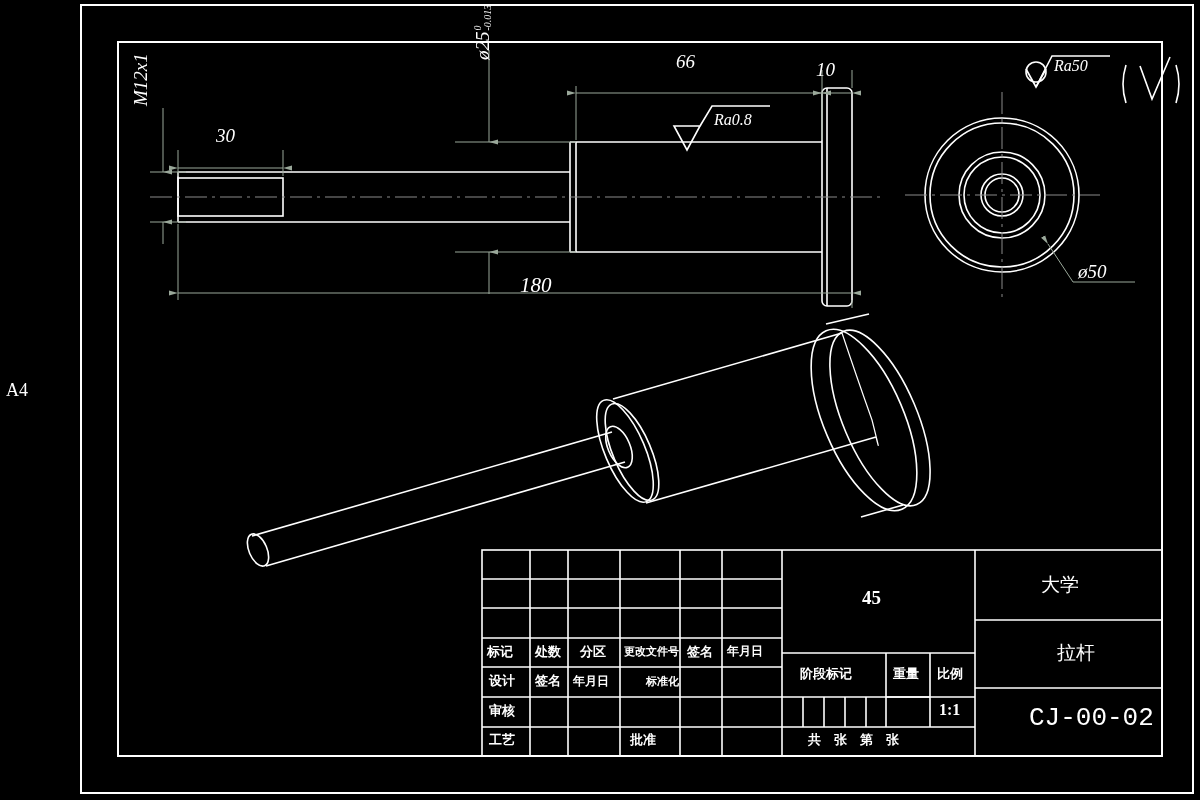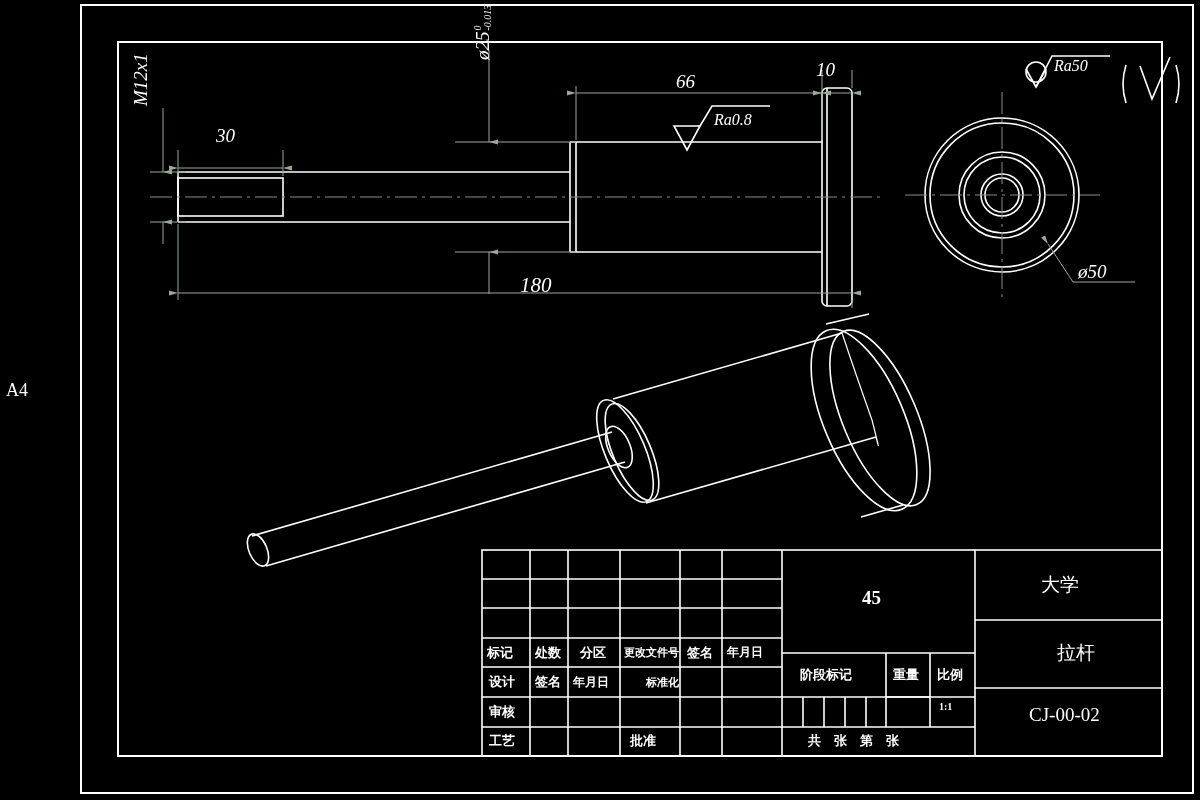--- a/index.html
+++ b/index.html
@@ -22,22 +22,22 @@
   }
   .txt {
     position: absolute;
     color: #ffffff;
     white-space: nowrap;
     line-height: 1;
     user-select: none;
   }
   .cn { font-family: "DejaVu Sans", sans-serif; font-weight: normal; }
   .dim { font-family: "Liberation Serif", serif; font-style: italic; font-size: 19px; }
-  .tbtxt { font-family: Liberation Sans, sans-serif; font-weight: bold; font-size: 13px; }
-  .tbnum { font-family: "Liberation Serif", serif; font-size: 10px; }
+  .tbtxt { font-family: Liberation Mono, monospace; font-weight: bold; font-size: 13px; }
+  .tbnum { font-family: "Liberation Serif", serif; font-size: 16px; }
   .techline { font-family: "DejaVu Sans", sans-serif; font-weight: bold; font-size: 17px; }
 </style>
 </head>
 <body>
 
 <div id="root">
 
   <svg class="layer" viewBox="0 0 1200 800">
     <defs>
       <marker id="arrL" markerWidth="10" markerHeight="8" refX="9" refY="4" orient="auto">
@@ -225,21 +225,21 @@
     <div style="display:flex; align-items:center; gap:1px;">
       <span class="dim" style="color:#ffffff;">ø25</span>
       <span style="display:inline-flex; flex-direction:column; font-size:10px; line-height:1.05;
                    font-family:'Liberation Serif',serif; font-style:italic; color:#ffffff;">
         <span>0</span>
         <span>-0.013</span>
       </span>
     </div>
   </div>
 
-  <div class="txt dim" style="left:676px; top:72px;text-align:center;">66</div>
+  <div class="txt dim" style="left:676px; top:52px;text-align:center;">66</div>
 
   <div class="txt dim" style="left:816px; top:60px;">10</div>
 
   <div class="txt dim" style="left:496px; top:275px; font-size:21px;margin-left:24px;">180</div>
 
   <div class="txt dim" style="left:1078px; top:262px;">ø50</div>
 
   <div class="txt dim" style="left:714px; top:112px; font-size:16px;">Ra0.8</div>
 
   <div class="txt dim" style="left:1054px; top:58px; font-size:16px;">Ra50</div>
@@ -271,15 +271,15 @@
 
   <div class="txt tbtxt" style="left:800px; top:668px;">阶段标记</div>
   <div class="txt tbtxt" style="left:893px; top:668px;">重量</div>
   <div class="txt tbtxt" style="left:937px; top:668px;">比例</div>
   <div class="txt tbnum" style="left:939px; top:702px; font-weight:bold;">1:1</div>
 
   <div class="txt tbtxt" style="left:808px; top:734px;">共　张　第　张</div>
 
   <div class="txt cn" style="left:1041px; top:575px; font-size:19px;">大学</div>
   <div class="txt cn" style="left:1041px; top:643px; font-size:19px;margin-left:16px;">拉杆</div>
-  <div class="txt tbnum" style="left:1029px; top:705px; font-size:19px;">CJ-00-02</div>
+  <div class="txt tbnum" style="left:1029px; top:705px; font-size:26px;font-family:Liberation Mono, monospace;">CJ-00-02</div>
 
 </div>
 
 </body></html>

